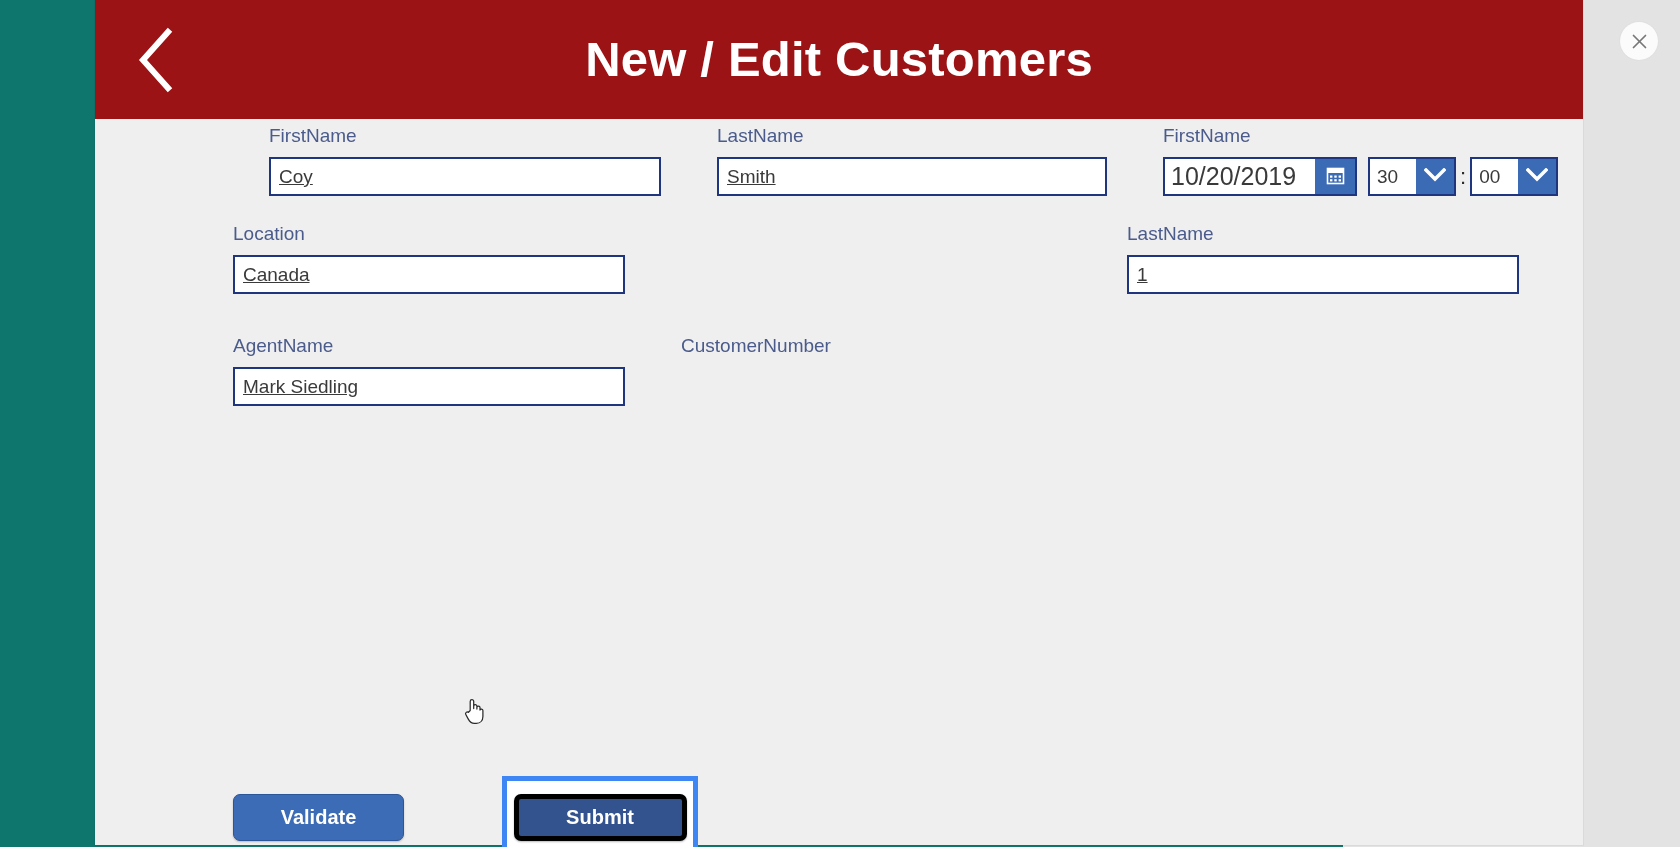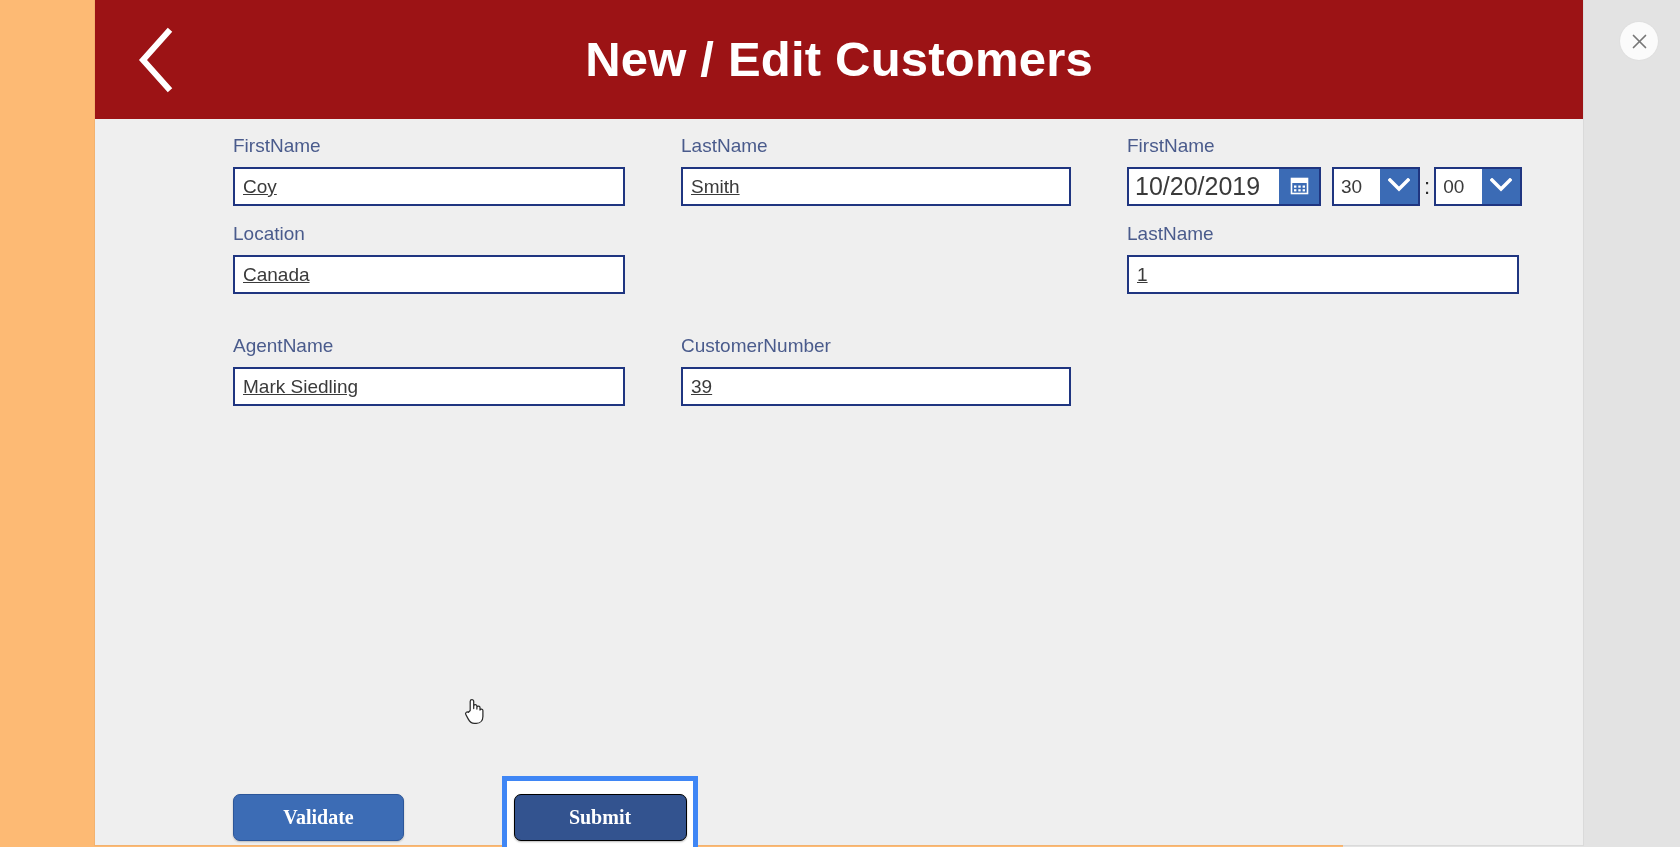--- a/index.html
+++ b/index.html
@@ -9,21 +9,21 @@
     height: 847px;
     overflow: hidden;
     background: #e3e3e3;
     font-family: "Liberation Sans", sans-serif;
   }
 
   #app {
     position: relative;
     width: 1343px;
     height: 847px;
-    background: #fdba74;
+    background: #0f766e;
   }
 
   
   .panel {
     position: absolute;
     left: 95px;
     top: 0px;
     width: 1488px;
     height: 845px;
     background: #efefef;
@@ -115,21 +115,21 @@
     display: block;
     border-radius: 0;
     text-decoration: underline;
   }
 
   
   .col1 { left: 138px; width: 392px; }
   .col2 { left: 586px; width: 390px; }
   .col3 { left: 1032px; width: 392px; }
 
-  .row1 { top: 15px; }
+  .row1 { top: 5px; margin-left: 36px; }
   .row2 { top: 103px; }
   .row3 { top: 215px; }
 
   
   .datetime-row {
     display: flex;
     align-items: center;
     gap: 0px;
   }
   .date-wrap {
@@ -205,21 +205,21 @@
 
   
   .btn-row {
     position: absolute;
     left: 138px;
     top: 657px;
     display: flex;
     align-items: center;
   }
   .btn {
-    font-family: Liberation Serif, serif;
+    font-family: Liberation Sans, sans-serif;
     font-size: 20px;
     font-weight: bold;
     color: #ffffff;
     border-radius: 7px;
     cursor: pointer;
     border: 1px solid #2c5699;
     display: flex;
     align-items: center;
     justify-content: center;
     user-select: none;
@@ -238,21 +238,21 @@
     background: #ffffff;
     display: flex;
     align-items: center;
     justify-content: center;
     padding: 4px;
   }
   .btn-submit {
     width: 173px;
     height: 47px;
     background: #33538f;
-    border: 1px solid #000000;
+    border: 5px solid #000000;
     box-shadow: 0 1px 2px rgba(0,0,0,0.28);
   }
 
   
   .cursor {
     position: absolute;
     left: 463px;
     top: 697px;
     width: 22px;
     height: 28px;
@@ -352,21 +352,20 @@
         <input class="field-input" type="text" value="1" style="">
       </div>
 
       <div class="field col1 row3">
         <div class="field-label">AgentName</div>
         <input class="field-input" type="text" value="Mark Siedling" style="">
       </div>
 
       <div class="field col2 row3">
         <div class="field-label">CustomerNumber</div>
-        <input class="field-input" type="text" value="39" style="">
       </div>
 
       <div class="btn-row">
         <div class="btn btn-validate">Validate</div>
         <div class="focus-ring">
           <div class="btn btn-submit">Submit</div>
         </div>
       </div>
 
     </div>

